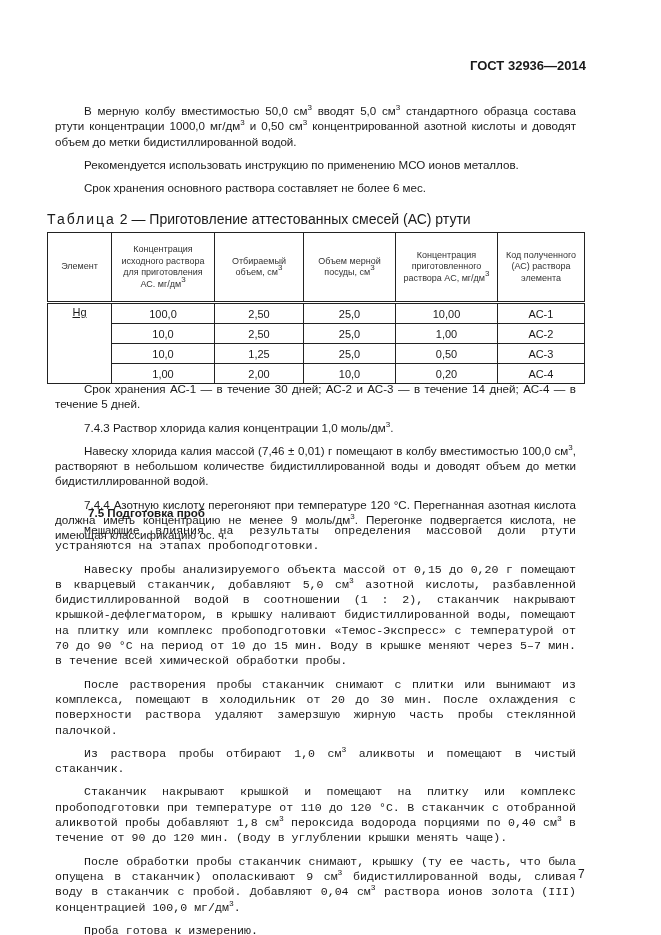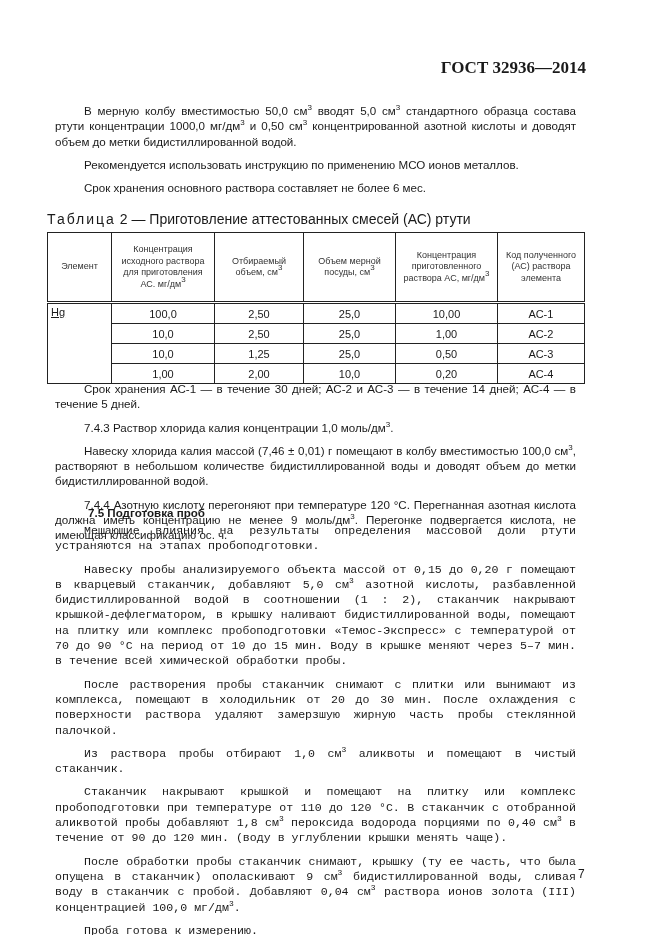--- a/index.html
+++ b/index.html
@@ -1,32 +1,32 @@
 <!DOCTYPE html>
 <html><head>
 <meta charset="utf-8">
 <style>
   html, body { margin:0; padding:0; background:#ffffff; }
   body { width:661px; height:935px; position:relative; overflow:hidden;
          font-family:"Liberation Sans", sans-serif; color:#1a1a1a; }
-  .hdr { position:absolute; top:58px; right:75px; font-weight:bold; font-size:17px;font-family:Liberation Serif, serif; }
+  .hdr { position:absolute; top:58px; right:75px; font-weight:bold; font-size:13px; }
   .txt { position:absolute; left:47px; width:537px; font-size:11.6px; line-height:15.3px; text-align:justify; }
   .txt p { margin:8px; text-indent:29px; }
   .txt p.h { font-weight:bold; text-indent:29px; margin:12px; }
   sup { font-size:8px; line-height:0; vertical-align:5px; }
   sub { font-size:8px; line-height:0; vertical-align:-3px; }
   .caption { position:absolute; left:47px; top:211px; font-size:14px; }
   .caption .sp { letter-spacing:2px; }
   table.t { position:absolute; left:47px; top:232px; width:538px; border-collapse:collapse;
             font-size:9px; }
   table.t td, table.t th { border:1px solid #222; padding:0 3px; text-align:center; vertical-align:middle; font-weight:normal; }
   table.t th { height:68px; line-height:11.5px; color:#333; }
   table.t thead tr { border-bottom:3px double #222; }
   table.t td { height:19px; font-size:11px; }
-  table.t td.el { text-align:left; vertical-align:top; padding-top:2px;text-decoration:underline; }
+  table.t td.el { text-align:center; vertical-align:top; padding-top:2px;text-decoration:underline; }
   table.t tbody tr td.el { border-bottom:1px solid #222; }
   .pg { position:absolute; top:867px; left:578px; font-size:12px; }
 </style>
 </head>
 <body>
 
 <div class="hdr">ГОСТ 32936—2014</div>
 
 <div class="txt" id="b1" style="top:95px;">
     <p>В мерную колбу вместимостью 50,0 см<sup>3</sup> вводят 5,0 см<sup>3</sup> стандартного образца состава ртути концентрации 1000,0 мг/дм<sup>3</sup> и 0,50 см<sup>3</sup> концентрированной азотной кислоты и доводят объем до метки бидистиллированной водой.</p>

